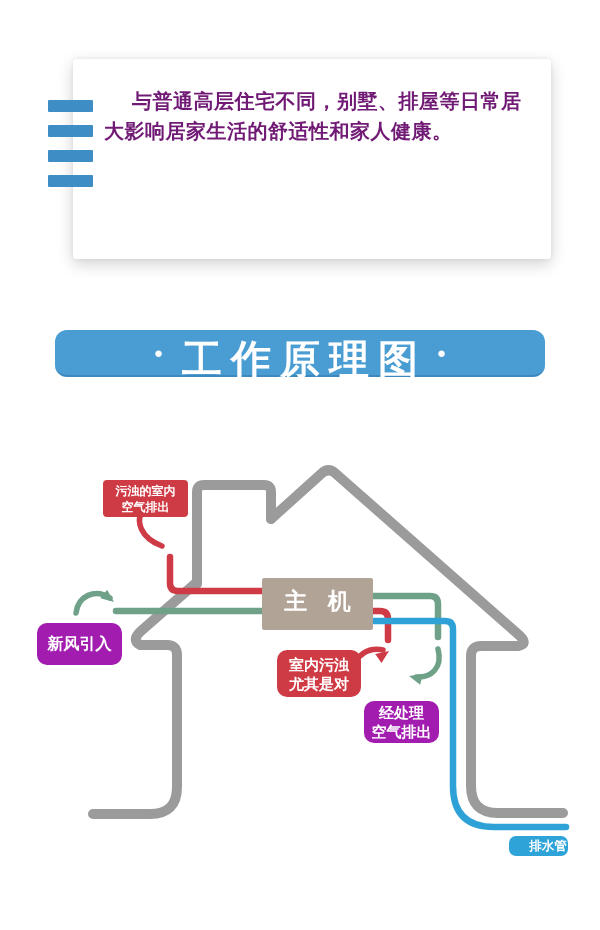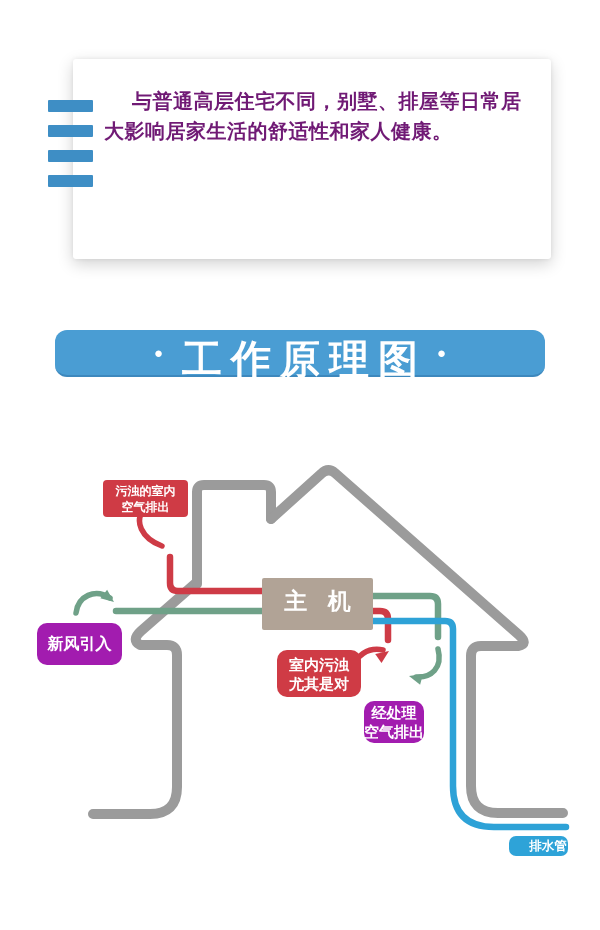--- a/index.html
+++ b/index.html
@@ -49,21 +49,21 @@
     position:absolute;display:flex;flex-direction:column;
     align-items:center;justify-content:center;box-sizing:border-box;
     color:#ffffff;font-weight:bold;text-align:center;
   }
   .dlabel.red{background:#CF3B45;}
   .dlabel.green{background:#a21caf;}
   .dlabel.blue{background:#2EA3D8;}
   .lbl-exhaust-top{left:103px;top:480px;width:85px;height:37px;font-size:12px;line-height:16px;border-radius:4px;}
   .lbl-fresh-air{left:37px;top:623px;width:85px;height:42px;font-size:16px;line-height:18px;border-radius:10px;}
   .lbl-indoor-intake{left:257px;top:650px;width:84px;height:47px;font-size:15px;line-height:19px;border-radius:10px;margin-left:20px;}
-  .lbl-treated-out{left:364px;top:701px;width:60px;height:42px;font-size:15px;line-height:19px;border-radius:10px;}
+  .lbl-treated-out{left:364px;top:701px;width:75px;height:42px;font-size:15px;line-height:19px;border-radius:10px;}
   .lbl-drain{left:509px;top:836px;width:59px;height:20px;font-size:12.5px;line-height:13px;border-radius:7px;padding-left:19px;}
   .unit-label{
     position:absolute;left:262px;top:578px;width:111px;height:46px;
     display:flex;align-items:center;justify-content:center;
     color:#ffffff;font-weight:bold;font-size:23px;letter-spacing:7px;
     text-indent:7px; 
   }
 </style>
 </head>
 <body>

